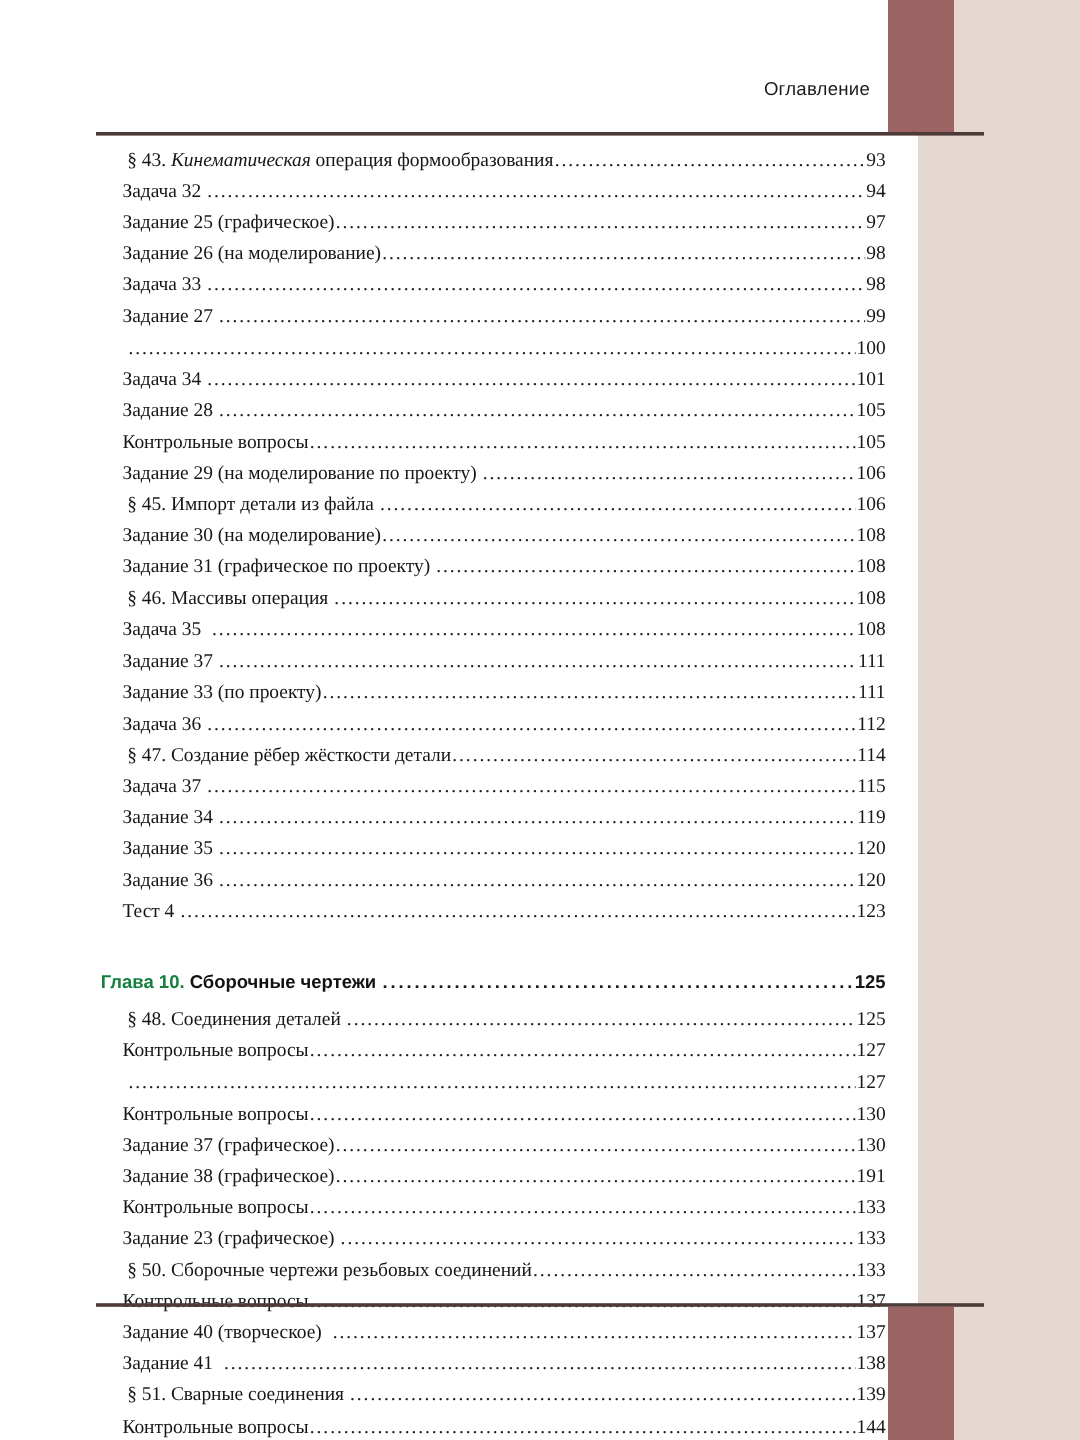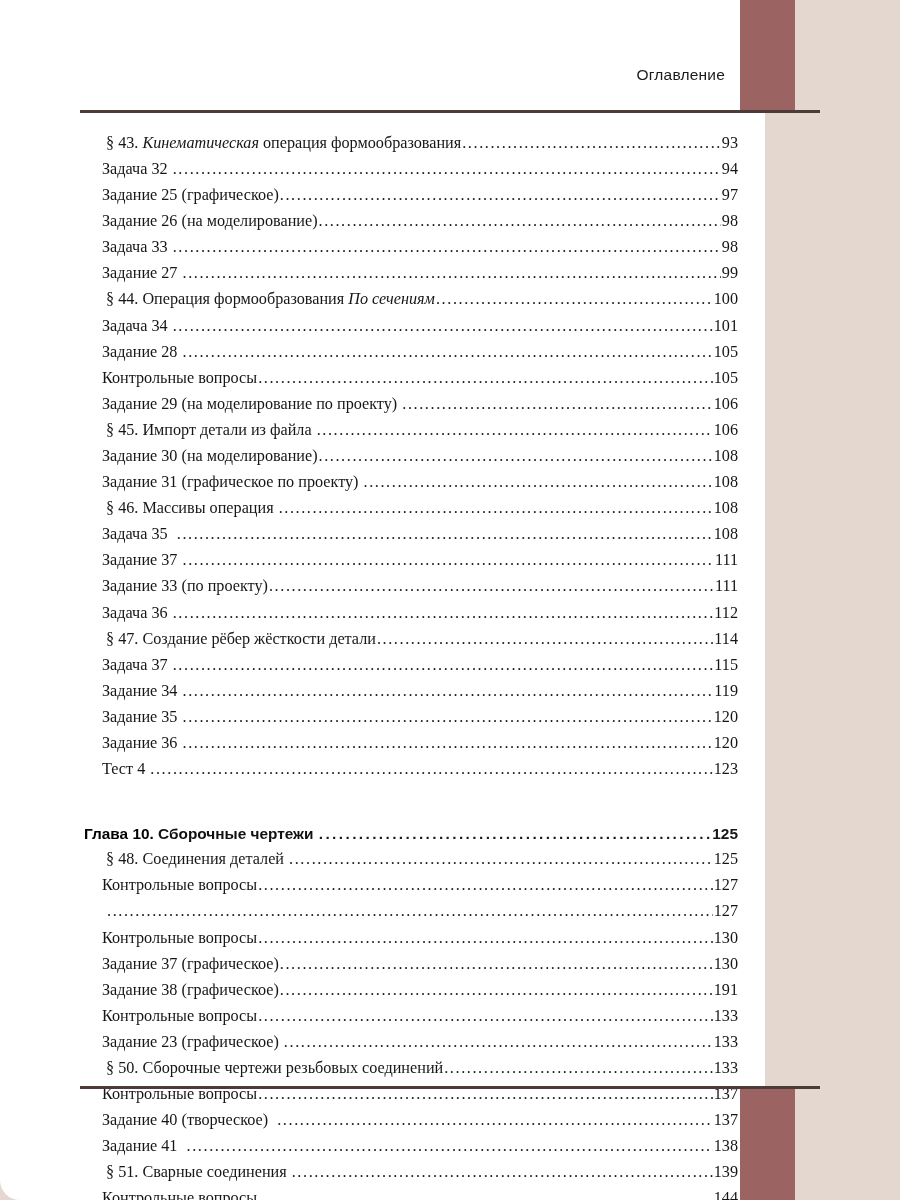--- a/index.html
+++ b/index.html
@@ -17,21 +17,20 @@
   }
 
   
   #page-sheet {
     position: absolute;
     left: 0;
     top: 0;
     width: 765px;
     height: 1200px;
     background: #ffffff;
-    border-radius: 20px;
   }
 
   
   #header-band {
     position: absolute;
     left: 0;
     top: 0;
     width: 765px;
     height: 112px;
     background: #ffffff;
@@ -85,21 +84,21 @@
   
   #toc {
     position: absolute;
     left: 0;
     top: 125px;
     width: 765px;
   }
 
   .toc-row {
     display: flex;
-    align-items: flex-end;
+    align-items: flex-start;
     font-size: 16.2px;
     line-height: 1;
     color: #161616;
     padding: 0 27px 0 0;
     height: 26.1px;
   }
 
   .toc-row .label {
     white-space: pre;
     flex: 0 0 auto;
@@ -123,21 +122,21 @@
   .lvl-sub     { padding-left: 102px; }
   .lvl-chapter { padding-left: 84px; }
 
   
   .toc-row.chapter {
     font-family: "Liberation Sans", sans-serif;
     font-weight: bold;
     font-size: 15.4px;
     height: 30px;
   }
-  .toc-row.chapter .chapter-num { color: #000000; }
+  .toc-row.chapter .chapter-num { color: #15803d; }
   .toc-row.chapter .chapter-title { color: #111111; }
   .toc-row.chapter .leader { letter-spacing: 2.4px; color: #1b1b1b; }
 
   .gap-lg { height: 34px; }
 
   .italic { font-style: italic; }
 </style>
 </head>
 <body>
 
@@ -174,21 +173,20 @@
         <span class="label"><span>Задача 33 </span></span>
         <span class="leader">........................................................................................................................................................................................................</span>
         <span class="page">98</span>
       </div>
       <div class="toc-row lvl-sub">
         <span class="label"><span>Задание 27 </span></span>
         <span class="leader">........................................................................................................................................................................................................</span>
         <span class="page">99</span>
       </div>
       <div class="toc-row lvl-section">
-        <span class="label"><span>§ 44. </span><span>Операция формообразования </span><span class="italic">По сечениям</span></span>
         <span class="leader">........................................................................................................................................................................................................</span>
         <span class="page">100</span>
       </div>
       <div class="toc-row lvl-sub">
         <span class="label"><span>Задача 34 </span></span>
         <span class="leader">........................................................................................................................................................................................................</span>
         <span class="page">101</span>
       </div>
       <div class="toc-row lvl-sub">
         <span class="label"><span>Задание 28 </span></span>

